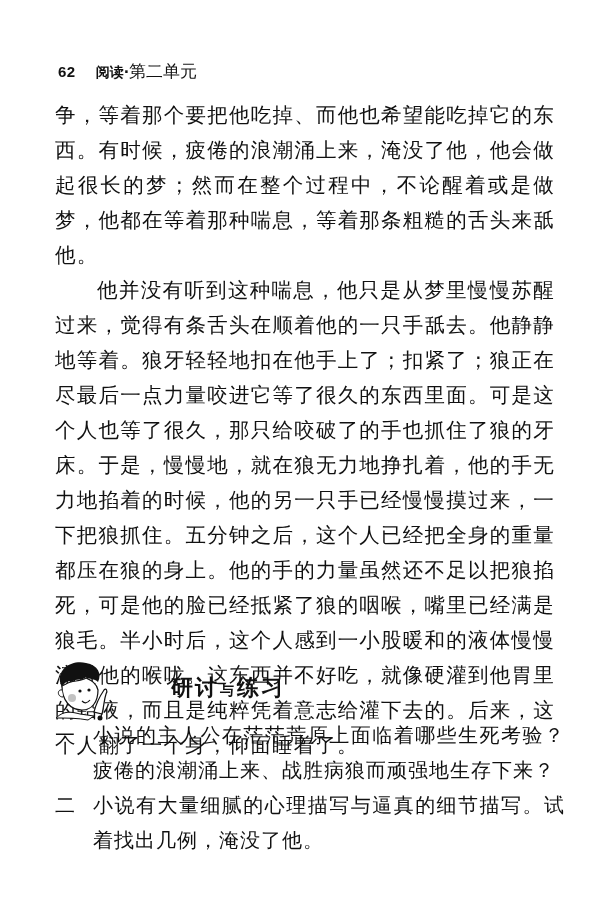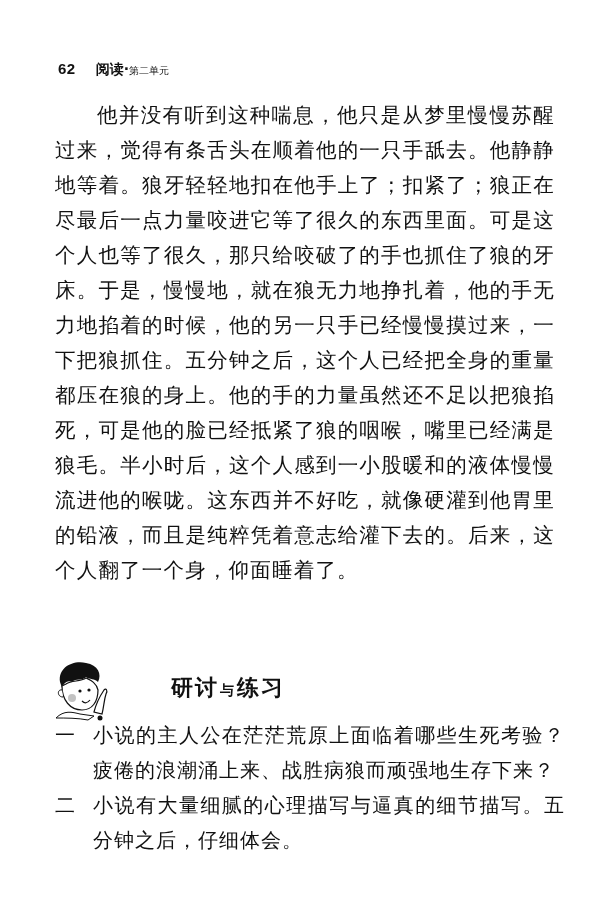--- a/index.html
+++ b/index.html
@@ -13,21 +13,21 @@
       display: flex; align-items: baseline; gap: 20px;
     }
     .page-num {
       font-family: "Liberation Sans", "DejaVu Sans", sans-serif;
       font-weight: bold; font-size: 15px; letter-spacing: 0.5px; text-align: right;
     }
     .running-head {
       font-family: "DejaVu Sans", "Liberation Sans", sans-serif;
       font-size: 14px; font-weight: bold;
     }
-    .running-head .sub { font-weight: normal; font-family: Liberation Serif, serif; font-size: 10px; }
+    .running-head .sub { font-weight: normal; font-family: Liberation Serif, serif; font-size: 17px; }
     .body-text {
       position: absolute; left: 55px; top: 98px; width: 500px;
       font-size: 20.5px; line-height: 35px; letter-spacing: 1.2px;
       text-align: justify;
     }
     .body-text p { margin: 0; }
     .body-text p.indent { text-indent: 42px; }
     .section-head {
       position: absolute; left: 50px; top: 660px;
       display: flex; align-items: center; gap: 33px;
@@ -53,20 +53,21 @@
 <body>
 
 <div class="header">
   <span class="page-num">62</span>
   <span class="running-head">
     <span>阅读</span><span>·</span><span class="sub">第二单元</span>
   </span>
 </div>
 
 <div class="body-text">
+  <p>争，等着那个要把他吃掉、而他也希望能吃掉它的东西。有时候，疲倦的浪潮涌上来，淹没了他，他会做起很长的梦；然而在整个过程中，不论醒着或是做梦，他都在等着那种喘息，等着那条粗糙的舌头来舐他。</p>
   <p class="indent">他并没有听到这种喘息，他只是从梦里慢慢苏醒过来，觉得有条舌头在顺着他的一只手舐去。他静静地等着。狼牙轻轻地扣在他手上了；扣紧了；狼正在尽最后一点力量咬进它等了很久的东西里面。可是这个人也等了很久，那只给咬破了的手也抓住了狼的牙床。于是，慢慢地，就在狼无力地挣扎着，他的手无力地掐着的时候，他的另一只手已经慢慢摸过来，一下把狼抓住。五分钟之后，这个人已经把全身的重量都压在狼的身上。他的手的力量虽然还不足以把狼掐死，可是他的脸已经抵紧了狼的咽喉，嘴里已经满是狼毛。半小时后，这个人感到一小股暖和的液体慢慢流进他的喉咙。这东西并不好吃，就像硬灌到他胃里的铅液，而且是纯粹凭着意志给灌下去的。后来，这个人翻了一个身，仰面睡着了。</p>
 </div>
 
 <div class="section-head">
   <div class="kid">
     <svg width="72" height="62" viewBox="0 0 72 62">
 
       <path d="M10 22 C8 8 22 0 36 3 C48 5 52 14 48 22 C44 18 40 20 36 17 C32 21 26 18 22 22 C18 20 14 22 12 28 Z" fill="#111"></path>
 
       <path d="M12 26 C12 40 20 50 32 50 C42 50 48 42 48 30 C46 22 40 20 36 18 C30 22 22 20 16 24 Z" fill="#fff" stroke="#111" stroke-width="1.2"></path>
@@ -91,15 +92,15 @@
   </div>
 </div>
 
 <div class="exercises">
   <div class="ex-item">
     <span class="ex-num">一</span>
     <span class="ex-text">小说的主人公在茫茫荒原上面临着哪些生死考验？疲倦的浪潮涌上来、战胜病狼而顽强地生存下来？</span>
   </div>
   <div class="ex-item">
     <span class="ex-num">二</span>
-    <span class="ex-text">小说有大量细腻的心理描写与逼真的细节描写。五分钟之后，仔细体会。</span>
+    <span class="ex-text">小说有大量细腻的心理描写与逼真的细节描写。试着找出几例，淹没了他。</span>
   </div>
 </div>
 
 </body></html>

